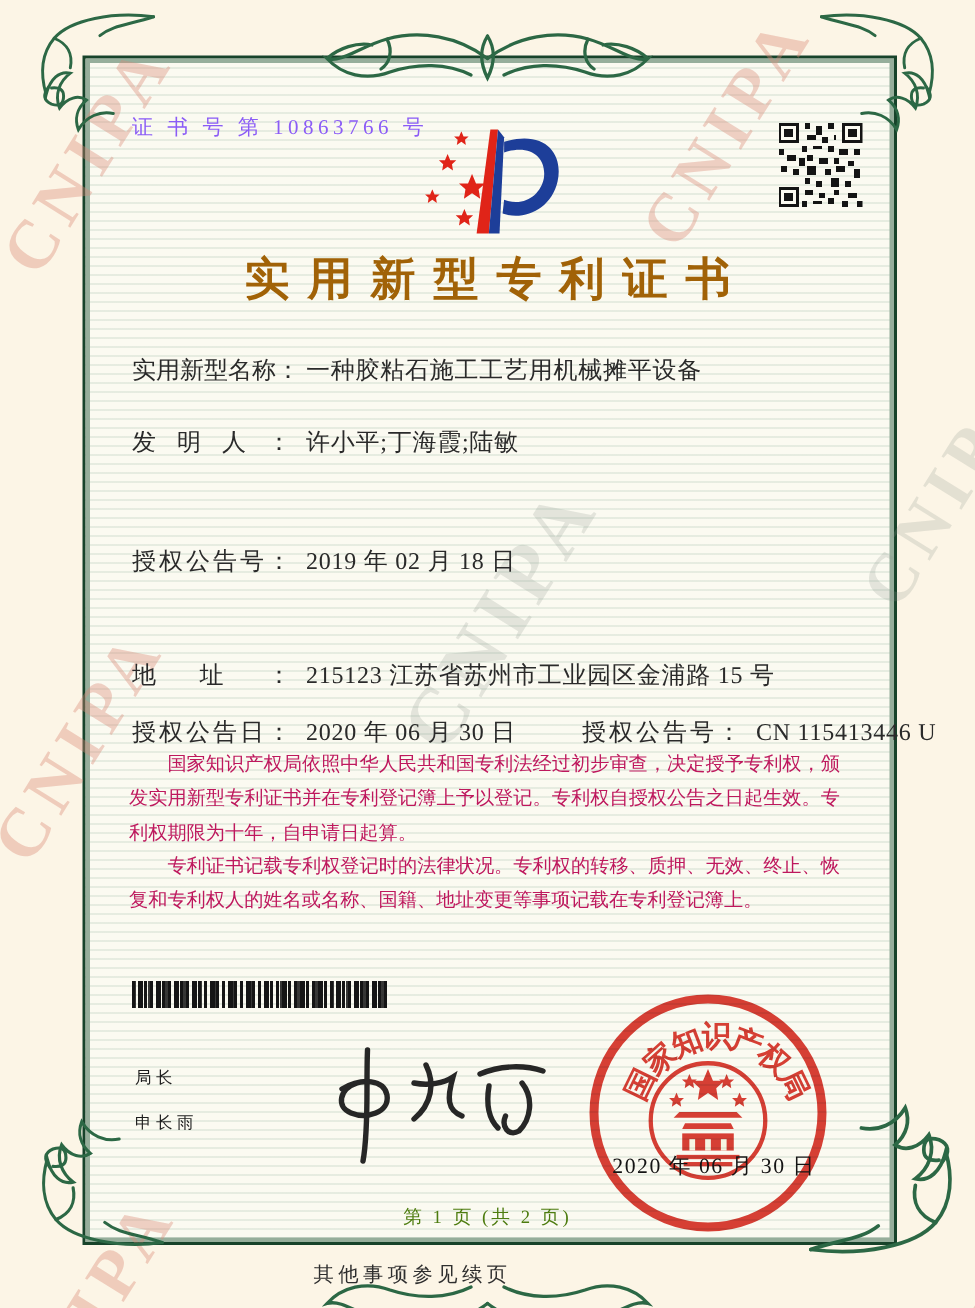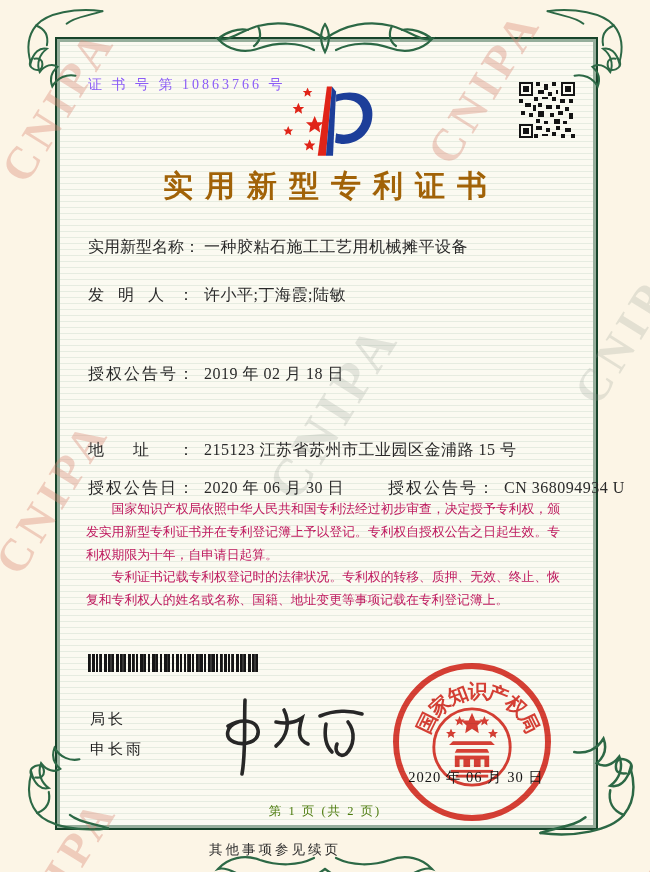--- a/index.html
+++ b/index.html
@@ -36,21 +36,21 @@
 
   .para{position:absolute;left:86px;width:474px;z-index:3;font-size:12.8px;line-height:1.78;
         text-align:justify;text-indent:2em;color:#be185d;}
 
   #barcode{position:absolute;left:88px;top:654px;width:172px;height:18px;z-index:3;
     background-image:
       repeating-linear-gradient(90deg,#151515 0 2px,rgba(0,0,0,0) 2px 4px),
       repeating-linear-gradient(90deg,#151515 0 1px,rgba(0,0,0,0) 1px 6px),
       repeating-linear-gradient(90deg,rgba(21,21,21,0.85) 0 3px,rgba(0,0,0,0) 3px 11px);}
 
-  #signer{position:absolute;left:90px;top:704px;z-index:3;font-size:15px;line-height:30px;
+  #signer{position:absolute;left:90px;top:704px;z-index:3;font-size:11px;line-height:30px;
           letter-spacing:3px;color:#1d1d1d;font-family:"Liberation Sans",sans-serif;}
   #signature{position:absolute;left:198px;top:688px;z-index:4;}
 
   
   #seal{position:absolute;left:393px;top:663px;width:158px;height:158px;z-index:3;
         border:6px solid #d73127;border-radius:50%;box-sizing:border-box;
         mix-blend-mode:multiply;opacity:0.93;}
   .seal-ch{position:absolute;font-size:20px;font-weight:bold;color:#d73127;
            font-family:"Liberation Serif",serif;z-index:4;}
   #seal-date{position:absolute;left:396px;top:768px;width:160px;text-align:center;z-index:5;
@@ -200,21 +200,21 @@
     <span class="lbl">发明人：</span><span class="val">许小平;丁海霞;陆敏</span>
   </div>
   <div class="row" style="top:364px;">
     <span class="lbl">授权公告号：</span><span class="val">2019 年 02 月 18 日</span>
   </div>
   <div class="row" style="top:440px;">
     <span class="lbl">地址：</span><span class="val">215123 江苏省苏州市工业园区金浦路 15 号</span>
   </div>
   <div class="row" style="top:478px;">
     <span class="lbl">授权公告日：</span><span class="val">2020 年 06 月 30 日</span>
-    <span class="lbl" style="margin-left:40px;">授权公告号：</span><span class="val">CN 368094934 U</span>
+    <span class="lbl" style="margin-left:40px;">授权公告号：</span><span class="val">CN 115413446 U</span>
   </div>
 
   <div class="para" style="top:498px;">国家知识产权局依照中华人民共和国专利法经过初步审查，决定授予专利权，颁发实用新型专利证书并在专利登记簿上予以登记。专利权自授权公告之日起生效。专利权期限为十年，自申请日起算。</div>
   <div class="para" style="top:566px;">专利证书记载专利权登记时的法律状况。专利权的转移、质押、无效、终止、恢复和专利权人的姓名或名称、国籍、地址变更等事项记载在专利登记簿上。</div>
 
   <div id="barcode"></div>
 
   <div id="signer">
     <div>局长</div>
     <div>申长雨</div>

